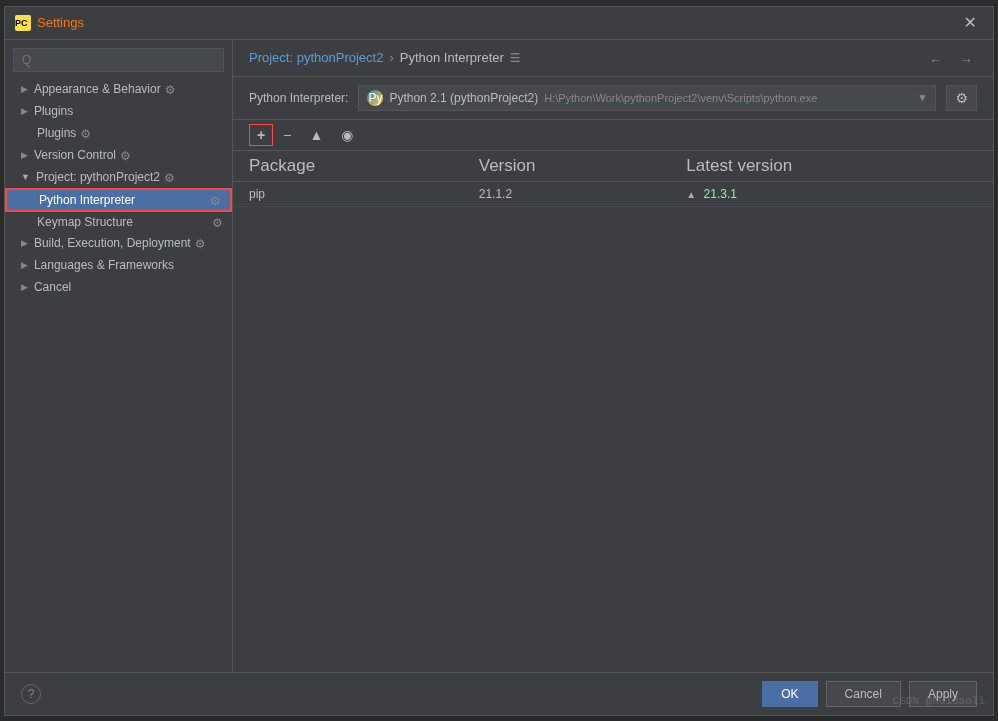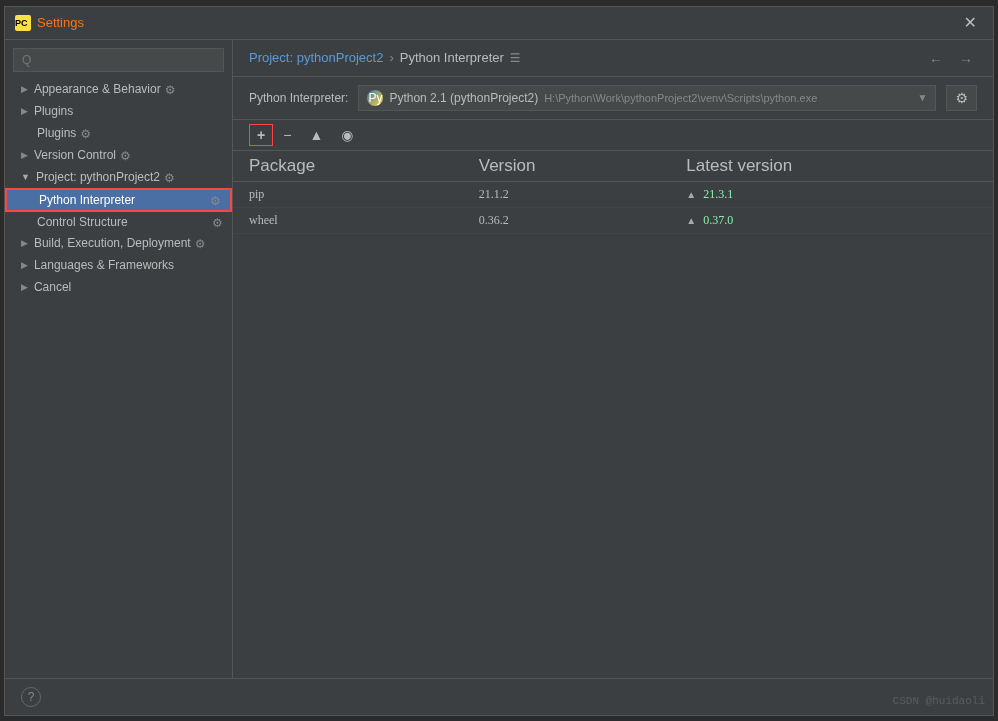--- a/index.html
+++ b/index.html
@@ -247,21 +247,20 @@
       text-align: left;
       padding: 5px 16px;
       color: #bbbbbb;
       font-size: 17px;
       font-weight: normal;
       border-bottom: 1px solid #555;
       background: #3c3f41;
     }
     tbody tr {
       border-bottom: 1px solid #444;
-      font-family: Liberation Serif, serif;
     }
     tbody td {
       padding: 5px 16px;
       font-size: 12px;
       color: #bbbbbb;
     }
     .upgrade-indicator {
       color: #aaa;
       font-size: 10px;
       margin-right: 4px;
@@ -376,21 +375,21 @@
         <span>Project: pythonProject2</span>
         <span class="settings-icon-small">⚙</span>
       </div>
 
       <div class="sidebar-sub-item active" style="border: 2px solid #ff4444; background: #4A6FA5; color: #fff;">
         <span>Python Interpreter</span>
         <span class="settings-icon-small" style="margin-left:auto;">⚙</span>
       </div>
 
       <div class="sidebar-sub-item">
-        <span>Control Structure</span>
+        <span>Keymap Structure</span>
         <span class="settings-icon-small" style="margin-left:auto;">⚙</span>
       </div>
 
       <div class="sidebar-item">
         <span class="arrow">▶</span>
         <span>Build, Execution, Deployment</span>
         <span class="settings-icon-small">⚙</span>
       </div>
 
       <div class="sidebar-item">
@@ -451,32 +450,29 @@
           </thead>
           <tbody>
             <tr>
               <td>pip</td>
               <td>21.1.2</td>
               <td>
                 <span class="upgrade-indicator">▲</span>
                 <span class="upgrade-val">21.3.1</span>
               </td>
             </tr>
-            <tr>
-              <td>wheel</td>
-              <td>0.36.2</td>
-              <td>
-                <span class="upgrade-indicator">▲</span>
-                <span class="upgrade-val">0.37.0</span>
-              </td>
-            </tr>
           </tbody>
         </table>
       </div>
     </div>
   </div>
 
   <div class="dialog-footer">
     <div class="footer-help">?</div>
+    <div class="footer-buttons">
+      <button class="btn primary">OK</button>
+      <button class="btn">Cancel</button>
+      <button class="btn">Apply</button>
+    </div>
   </div>
 
   <div class="watermark">CSDN @huidaoli</div>
 </div>
 
 </body></html>

